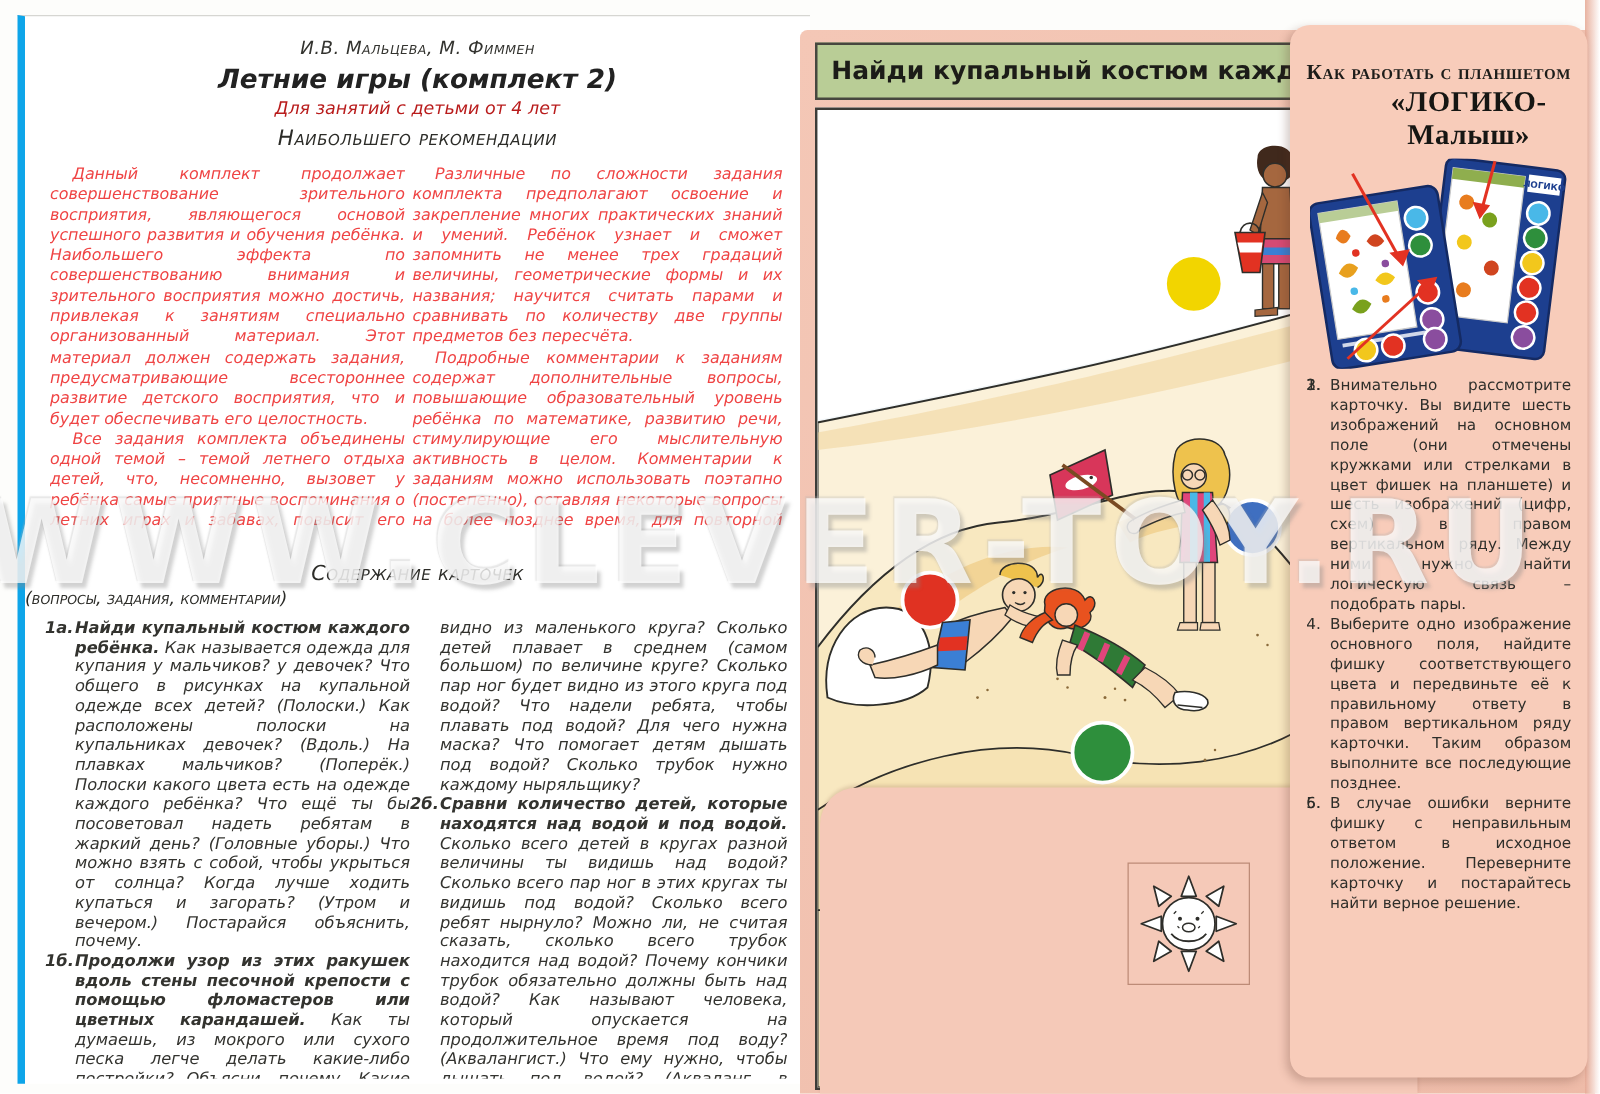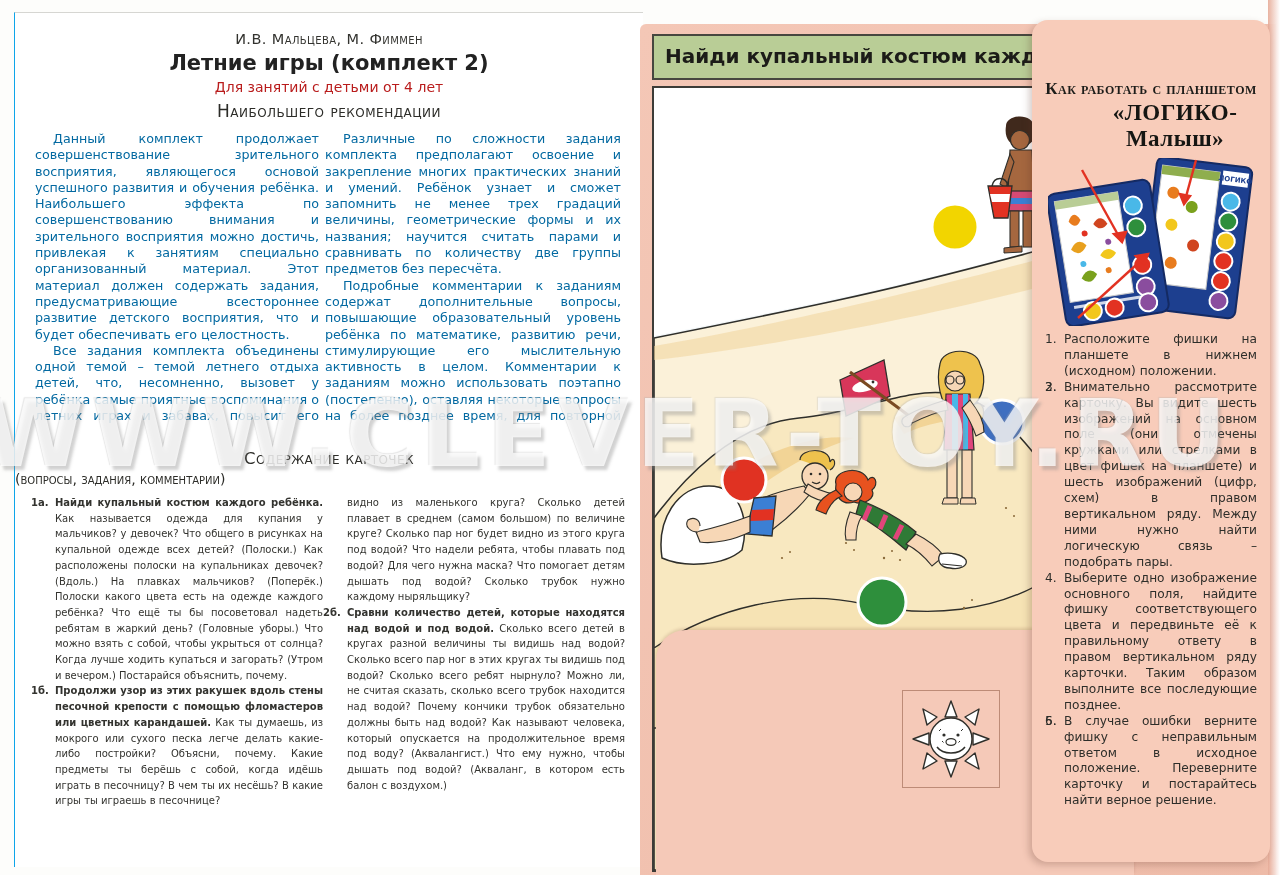--- a/index.html
+++ b/index.html
@@ -6,40 +6,40 @@
   body{
     width:1280px;height:875px;background:#ffffff;
     font-family:"DejaVu Sans","Liberation Sans",sans-serif;
     color:#2a2a2a;overflow:hidden;
   }
   .photo{position:relative;width:1280px;height:875px;background:#fdfdfb;}
 
   
   .left-page{
     position:absolute;left:14px;top:12px;width:628px;height:854px;
-    background:#ffffff;border-top:1px solid #d6d6d2;border-left:1px solid #0ea5e9;
+    background:#ffffff;border-top:1px solid #d6d6d2;border-left:6px solid #0ea5e9;font-style:italic;
   }
   .lp-author{position:absolute;top:18px;left:0;width:100%;text-align:center;
     font-size:14.5px;font-variant:small-caps;letter-spacing:.4px;color:#33332f;}
   .lp-title{position:absolute;top:38px;left:0;width:100%;text-align:center;
     font-size:21px;font-weight:bold;color:#222;}
   .lp-subtitle{position:absolute;top:66px;left:0;width:100%;text-align:center;
     font-size:14px;color:#b91c1c;}
   .lp-h1{position:absolute;top:88px;left:0;width:100%;text-align:center;
     font-size:17px;font-variant:small-caps;letter-spacing:.5px;color:#2c2c28;}
   .intro-col{position:absolute;top:118px;font-size:12.7px;line-height:16.3px;
-    text-align:justify;color:#0369a1;overflow:hidden;height:292px;}
+    text-align:justify;color:#ef4444;overflow:hidden;height:292px;}
   .intro-col p{margin:0;text-indent:18px;}
   #introCol1{left:20px;width:284px;}
   #introCol2{left:310px;width:296px;}
   .lp-h2{position:absolute;top:436px;left:0;width:100%;text-align:center;
     font-size:16.5px;font-variant:small-caps;letter-spacing:.4px;color:#2c2c28;}
   .lp-h2sub{position:absolute;top:458px;left:0;width:100%;
     font-size:14px;font-variant:small-caps;color:#2c2c28;}
-  .items-col{position:absolute;top:482px;font-size:10px;line-height:15.7px;
+  .items-col{position:absolute;top:482px;font-size:13px;line-height:15.7px;
     text-align:justify;color:#33332f;overflow:hidden;height:368px;}
   #itemsCol1{left:16px;width:292px;}
   #itemsCol2{left:308px;width:302px;}
   .item{position:relative;padding-left:24px;margin:0;}
   .item .num{position:absolute;left:0;top:0;font-weight:bold;}
   .item .lead{font-weight:bold;}
 
   
   .right-page{
     position:absolute;left:640px;top:24px;width:636px;height:851px;
@@ -69,21 +69,21 @@
     position:absolute;left:902px;top:690px;width:96px;height:96px;
     border:1px solid #bd8b77;background:#f5c9b8;z-index:6;
     display:flex;align-items:center;justify-content:center;
   }
 
   .panel{
     position:absolute;left:1032px;top:20px;width:238px;height:842px;
     background:#f8ccba;border-radius:16px;z-index:7;box-sizing:border-box;
     box-shadow:-3px 3px 7px rgba(90,50,40,.25);overflow:hidden;
   }
-  .panel-title1{margin-top:59px;text-align:center;
+  .panel-title1{margin-top:28px;text-align:center;
     font-family:"Liberation Serif","DejaVu Serif",serif;
     font-size:17px;font-weight:bold;font-variant:small-caps;letter-spacing:.5px;color:#1d1d1a;}
   .panel-title2{text-align:center;font-family:"Liberation Serif","DejaVu Serif",serif;
     font-size:23px;font-weight:bold;letter-spacing:.5px;color:#161613;margin-top:1px;margin-left:48px;}
   .product{width:206px;height:168px;margin:6px auto 2px auto;}
   .steps{padding:4px 13px 0 13px;font-size:12.2px;line-height:15.9px;
     text-align:justify;color:#2e2e2a;}
   .step{position:relative;padding-left:19px;margin:0;}
   .step .n{position:absolute;left:0;top:0;}
 
@@ -324,21 +324,21 @@
             <polygon points="74,84 66,76 78,74"></polygon>
           <line x1="148" y1="2" x2="136" y2="46"></line>
             <polygon points="136,46 132,36 142,38"></polygon>
           <line x1="30" y1="160" x2="100" y2="96"></line>
             <polygon points="100,96 96,106 88,98"></polygon>
         </g>
       </svg>
     </div>
 
     <div class="steps">
-      <div class="step"><span class="n">1.</span><span>Расположите фишки на планшете в нижнем (исходном) положении.</span></div>
+      <div class="step"><span class="n">1.</span></div>
       <div class="step"><span class="n">2.</span></div>
       <div class="step"><span class="n">3.</span><span>Внимательно рассмотрите карточку. Вы видите шесть изображений на основном поле (они отмечены кружками или стрелками в цвет фишек на планшете) и шесть изображений (цифр, схем) в правом вертикальном ряду. Между ними нужно найти логическую связь – подобрать пары.</span></div>
       <div class="step"><span class="n">4.</span><span>Выберите одно изображение основного поля, найдите фишку соответствующего цвета и передвиньте её к правильному ответу в правом вертикальном ряду карточки. Таким образом выполните все последующие позднее.</span></div>
       <div class="step"><span class="n">5.</span></div>
       <div class="step"><span class="n">6.</span><span>В случае ошибки верните фишку с неправильным ответом в исходное положение. Переверните карточку и постарайтесь найти верное решение.</span></div>
 
     </div>
   </div>
 
   <div class="watermark">WWW.CLEVER-TOY.RU</div>

